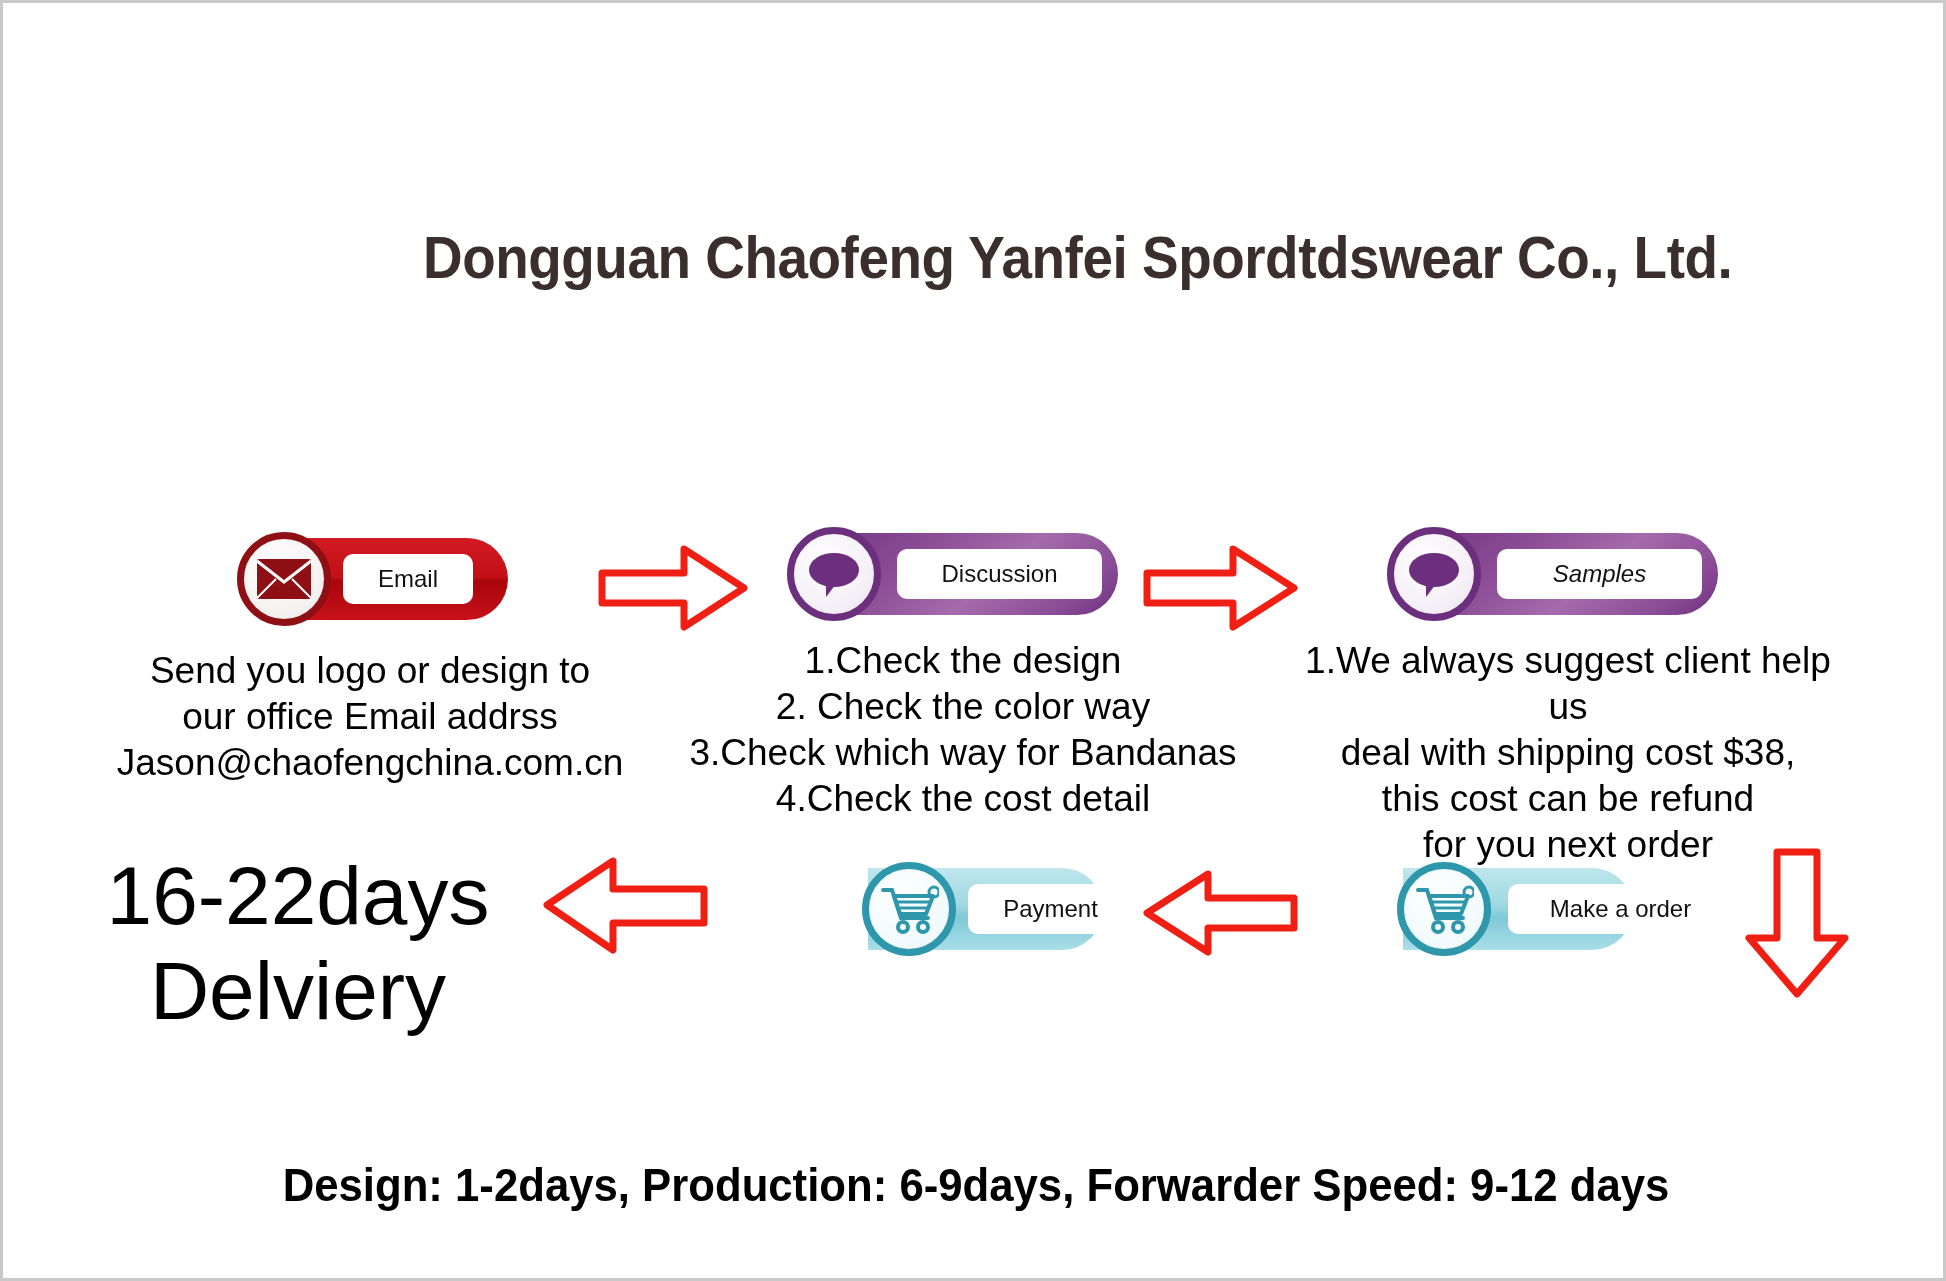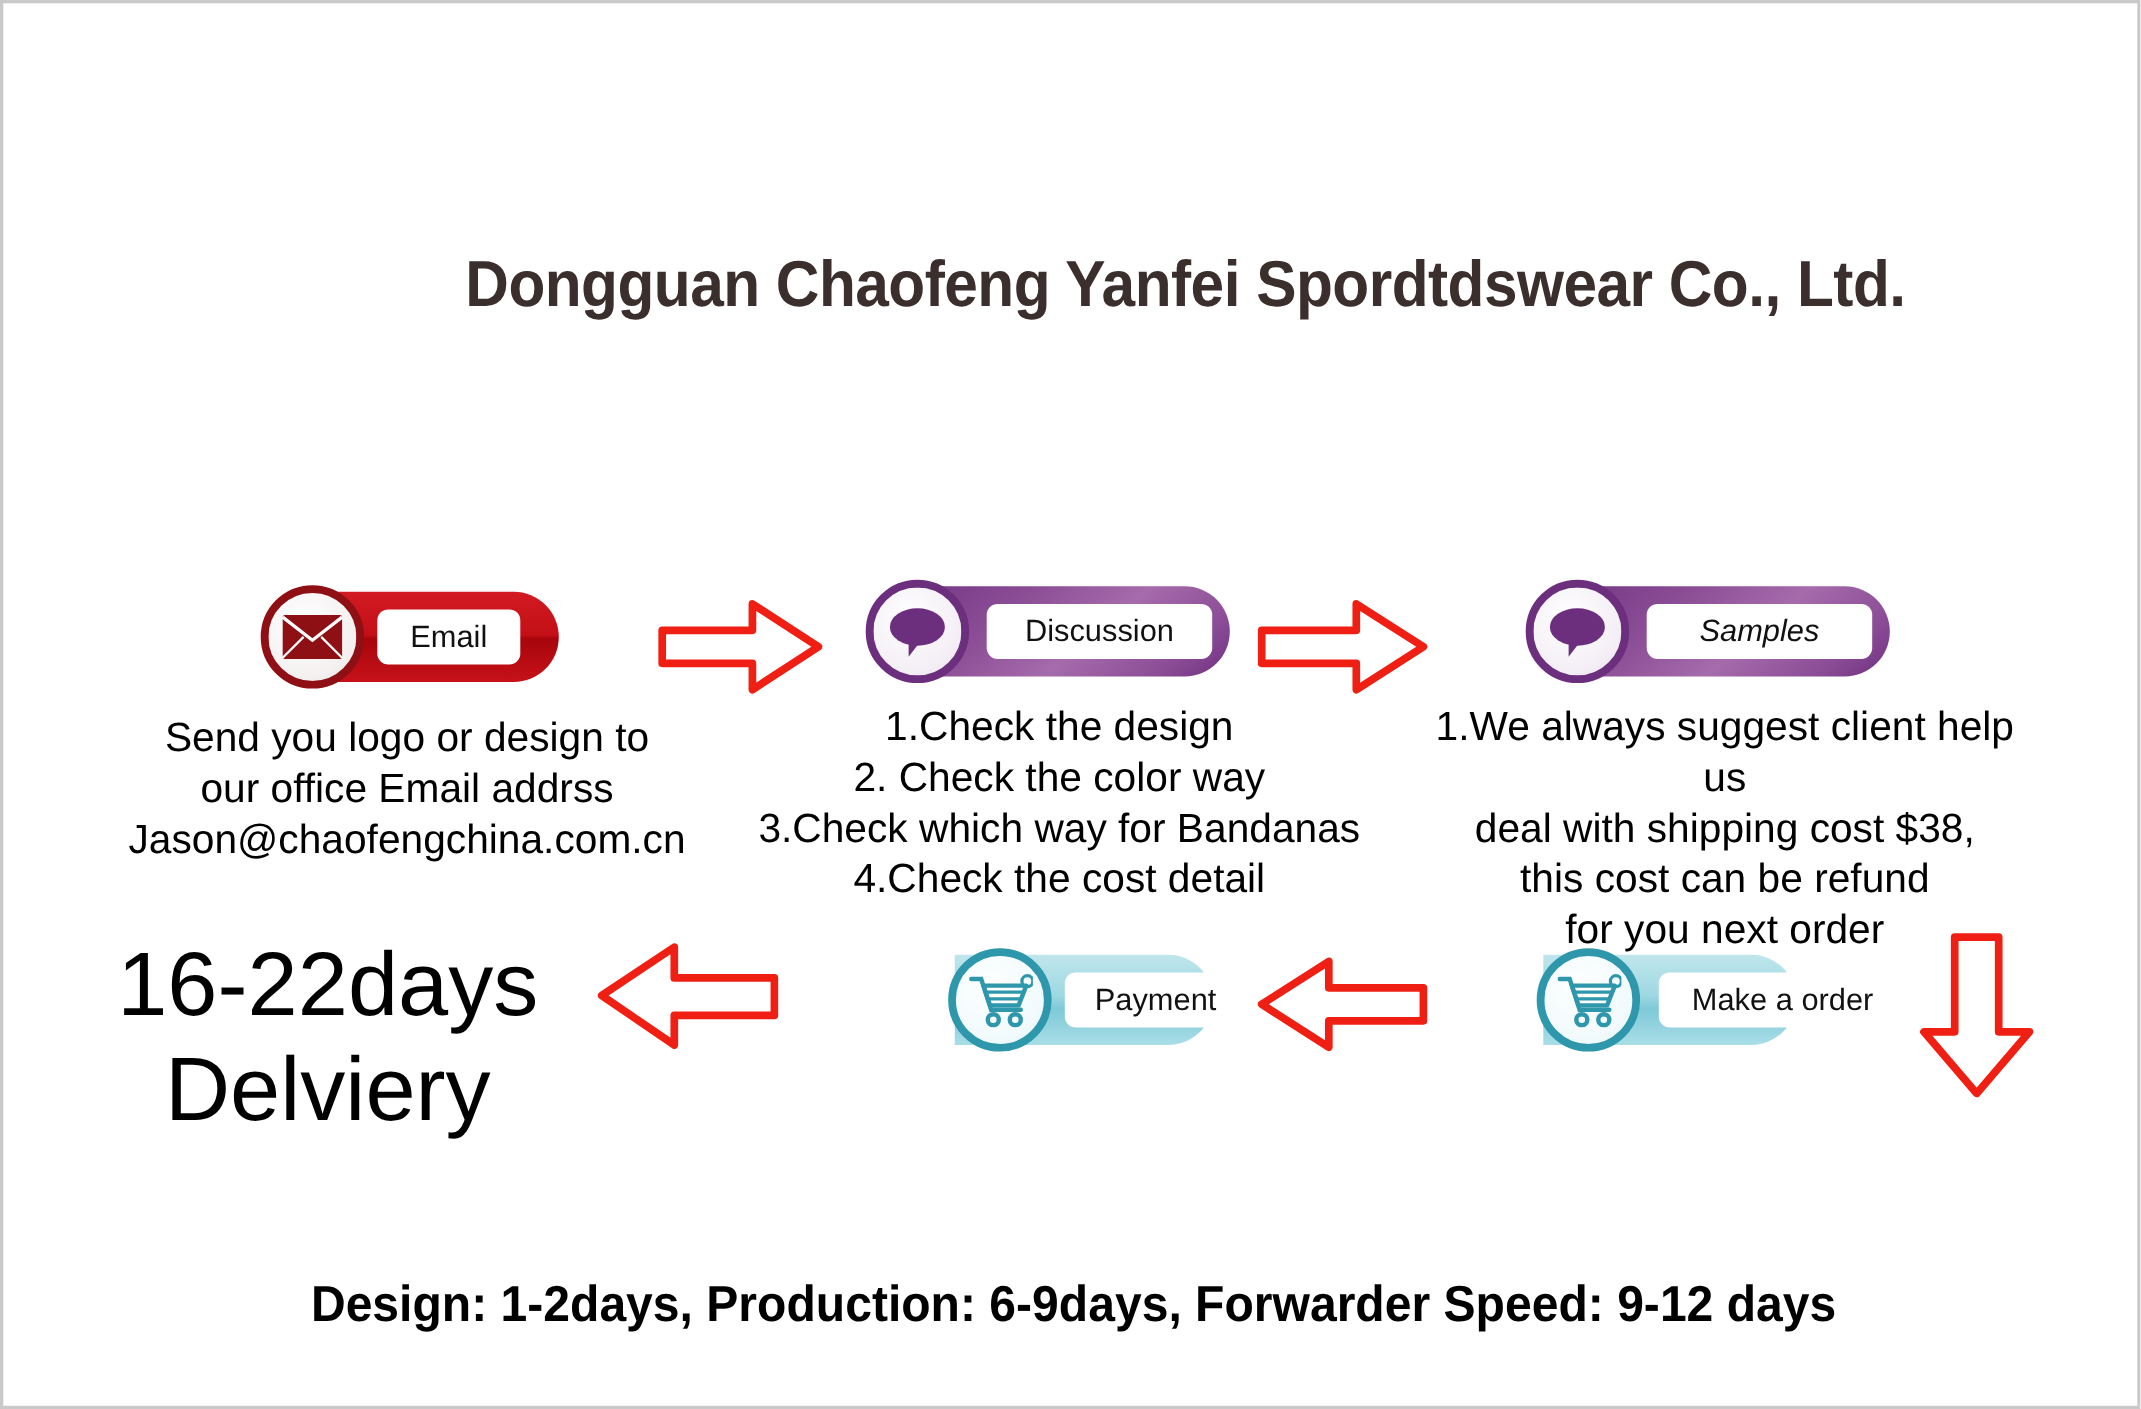--- a/index.html
+++ b/index.html
@@ -110,21 +110,21 @@
     border: 7px solid #2e97ab;
   }
   .pill-label {
     position: absolute;
     background: #ffffff;
     border-radius: 10px;
     height: 50px;
     display: flex;
     align-items: center;
     justify-content: center;
-    font-size: 28px;
+    font-size: 24px;
     color: #111111;
     padding: 0 16px;
     box-sizing: border-box;
     white-space: nowrap;
   }
 
   
   .step-desc {
     position: absolute;
     text-align: center;

